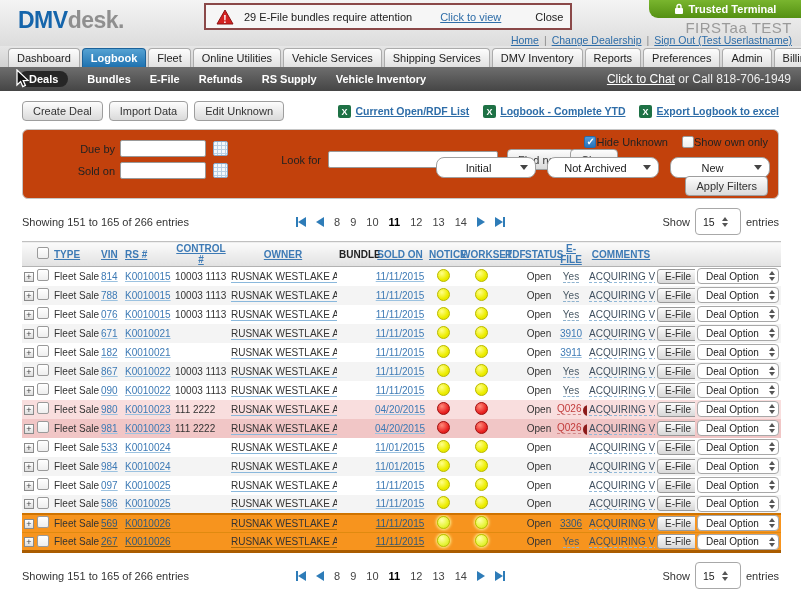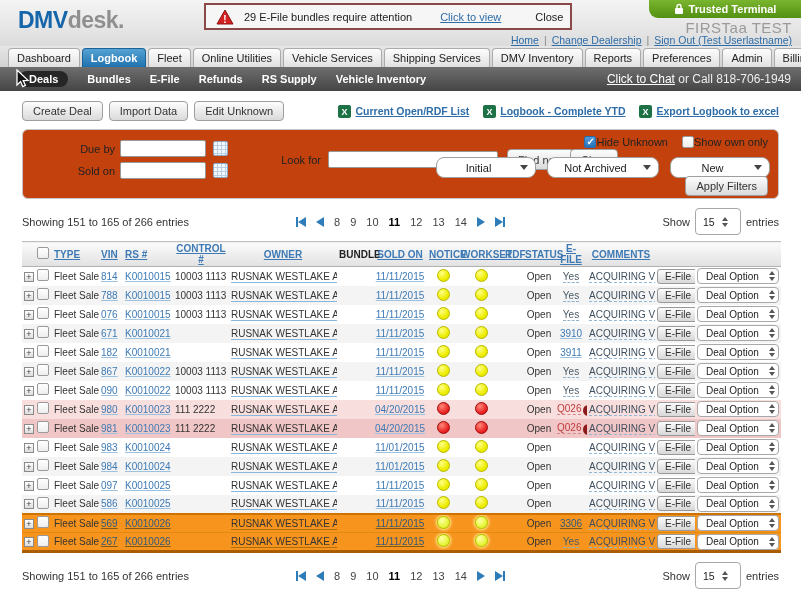--- a/index.html
+++ b/index.html
@@ -590,21 +590,21 @@
                 <i class="sarr-up"></i>
                 <i class="sarr-dn"></i>
               </span>
             </div>
           </td>
         </tr>
         <tr>
           <td class="ac"><span class="plus">+</span></td>
           <td class="ac"><span class="ckb"></span></td>
           <td class="al"><span>Fleet Sale</span></td>
-          <td class="al"><a class="lnk">983</a></td>
+          <td class="al"><a class="lnk">533</a></td>
           <td class="al"><a class="lnk">K0010024</a></td>
           <td class="al"><span></span></td>
           <td class="al"><a class="owner-link">RUSNAK WESTLAKE AUDI</a></td>
           <td class="ac"><span></span></td>
           <td class="ac"><a class="lnk">11/01/2015</a></td>
           <td class="ac"><span class="dot yellow"></span></td>
           <td class="ac"><span class="dot yellow"></span></td>
           <td class="ac"><span></span></td>
           <td class="ac"><span>Open</span></td>
           <td class="ac"></td>

